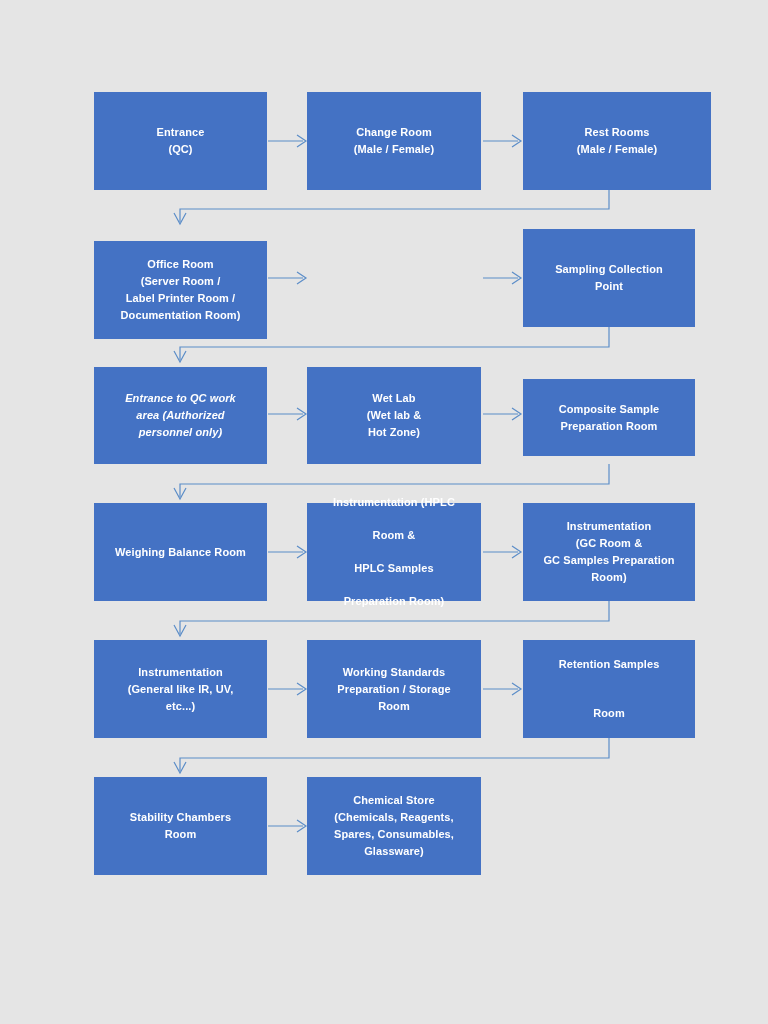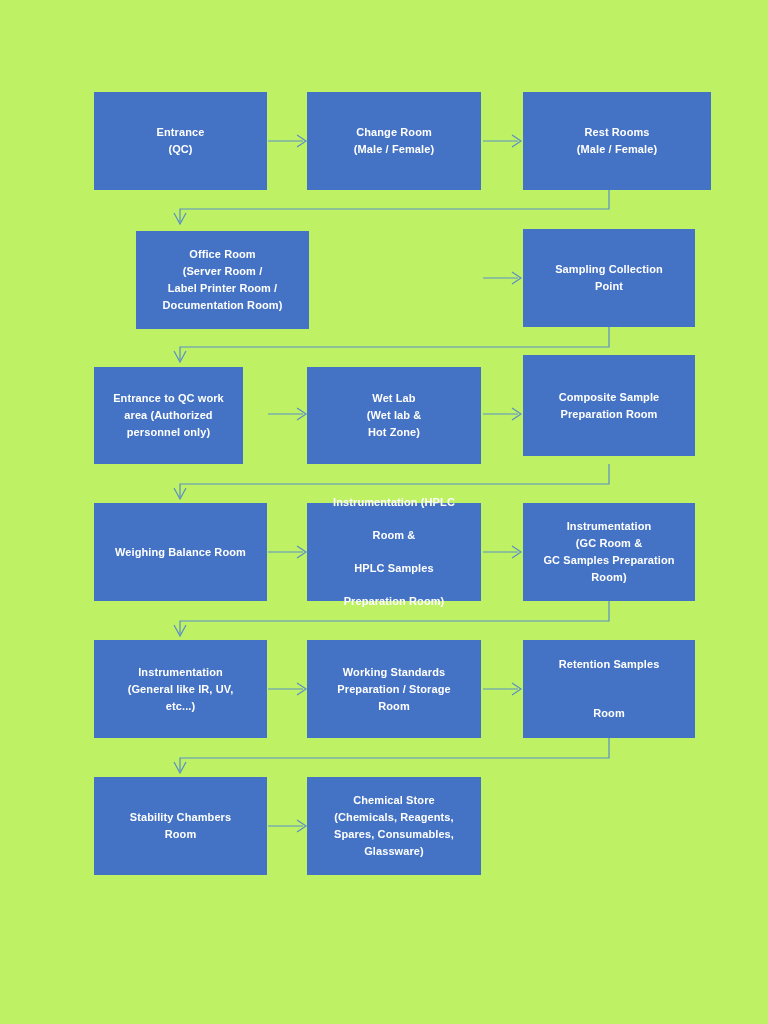--- a/index.html
+++ b/index.html
@@ -10,21 +10,21 @@
   body {
     width: 768px;
     height: 1024px;
     font-family: "Liberation Sans", sans-serif;
     overflow: hidden;
   }
   #canvas {
     position: relative;
     width: 768px;
     height: 1024px;
-    background: #bef264;
+    background: #e5e5e5;
   }
   .node {
     position: absolute;
     box-sizing: border-box;
     background: #4472C4;
     color: #ffffff;
     display: flex;
     flex-direction: column;
     align-items: center;
     justify-content: center;
@@ -153,46 +153,46 @@
   <div class="node" style="left:307px; top:92px; width:174px; height:98px;">
     <span class="ln">Change Room</span>
     <span class="ln">(Male / Female)</span>
   </div>
 
   <div class="node" style="left:523px; top:92px; width:188px; height:98px;">
     <span class="ln">Rest Rooms</span>
     <span class="ln">(Male / Female)</span>
   </div>
 
-  <div class="node" style="left:94px; top:231px; width:173px; height:98px;margin-left:42px;">
+  <div class="node" style="left:94px; top:241px; width:173px; height:98px;">
     <span class="ln">Office Room</span>
     <span class="ln">(Server Room /</span>
     <span class="ln">Label Printer Room /</span>
     <span class="ln">Documentation Room)</span>
   </div>
 
 
   <div class="node" style="left:523px; top:229px; width:172px; height:98px;">
     <span class="ln">Sampling Collection</span>
     <span class="ln">Point</span>
   </div>
 
-  <div class="node" style="left:94px; top:367px; width:149px; height:97px;">
+  <div class="node" style="left:94px; top:367px; width:173px; height:97px;font-style:italic;">
     <span class="ln">Entrance to QC work</span>
     <span class="ln">area (Authorized</span>
     <span class="ln">personnel only)</span>
   </div>
 
   <div class="node" style="left:307px; top:367px; width:174px; height:97px;align-items:center;">
     <span class="ln">Wet Lab</span>
     <span class="ln">(Wet lab &amp;</span>
     <span class="ln">Hot Zone)</span>
   </div>
 
-  <div class="node" style="left:523px; top:355px; width:172px; height:101px;">
+  <div class="node" style="left:523px; top:379px; width:172px; height:77px;">
     <span class="ln">Composite Sample</span>
     <span class="ln">Preparation Room</span>
   </div>
 
   <div class="node" style="left:94px; top:503px; width:173px; height:98px;">
     <span class="ln">Weighing Balance Room</span>
   </div>
 
   <div class="node" style="left:307px; top:503px; width:174px; height:98px;gap:16px;">
     <span class="ln">Instrumentation (HPLC</span>

